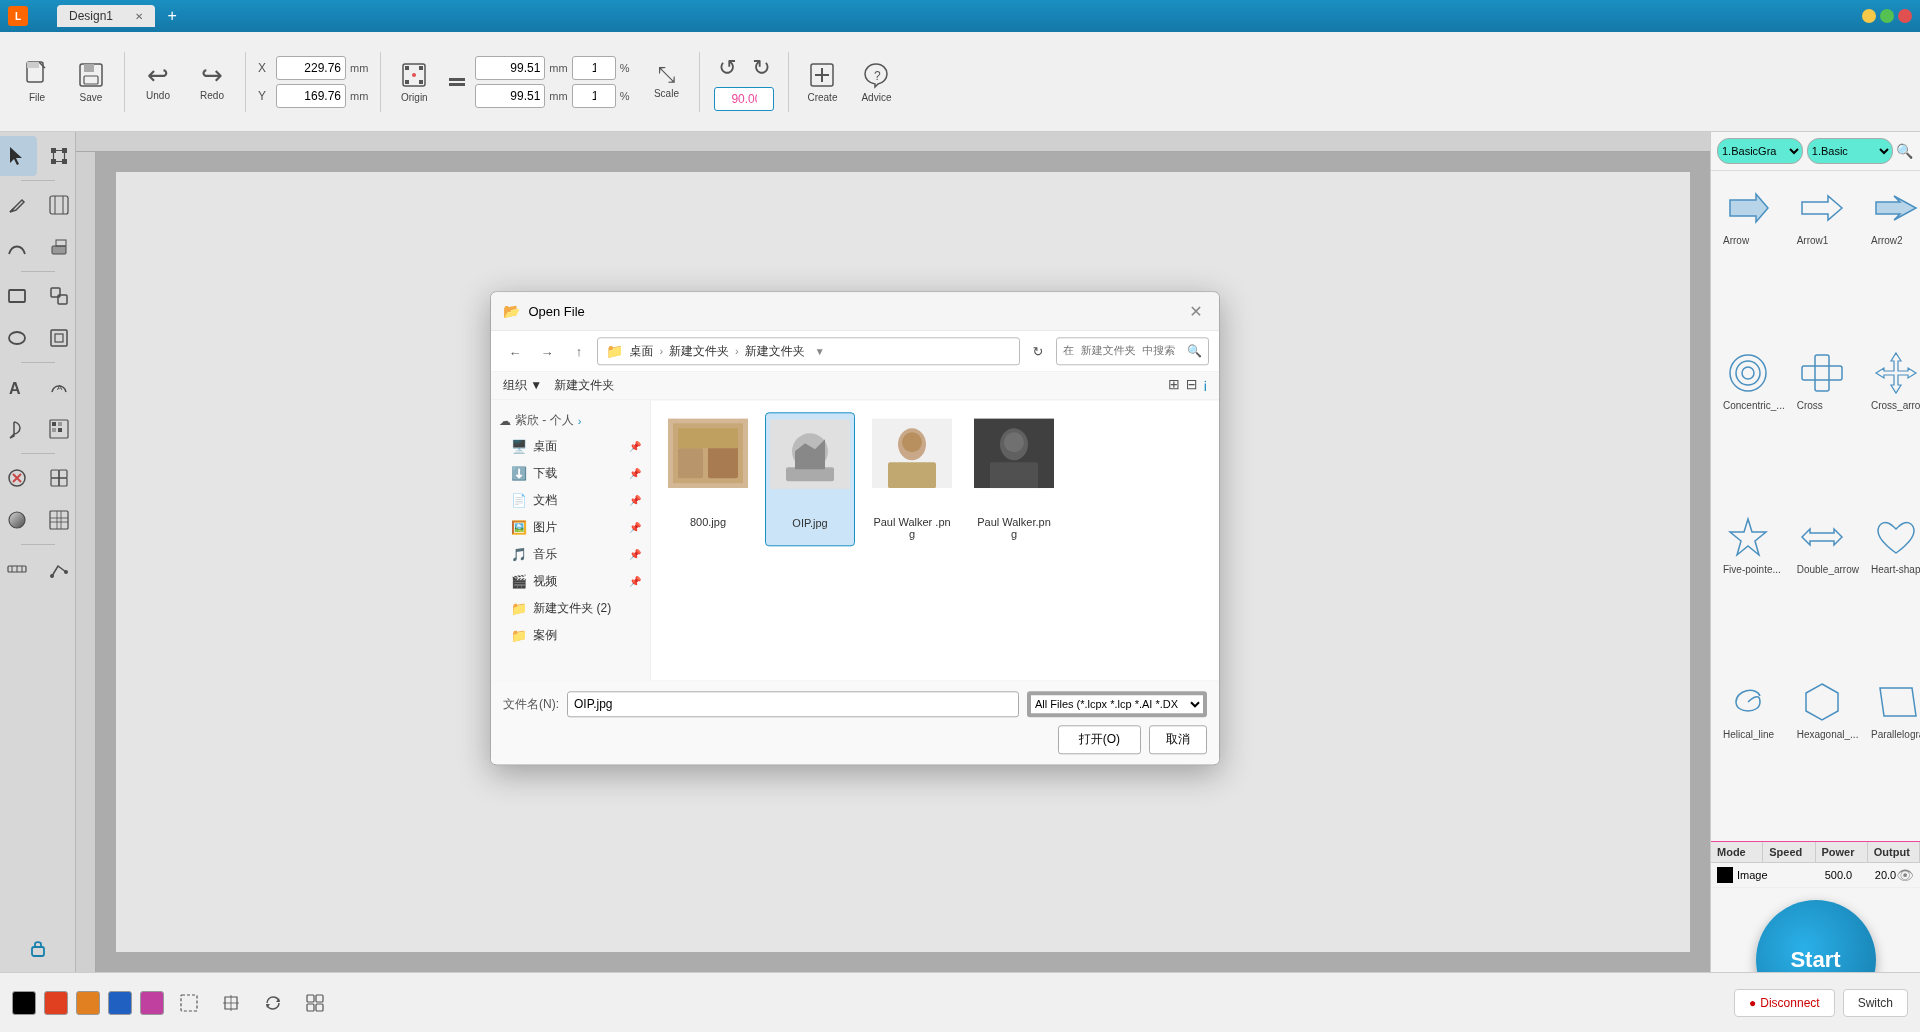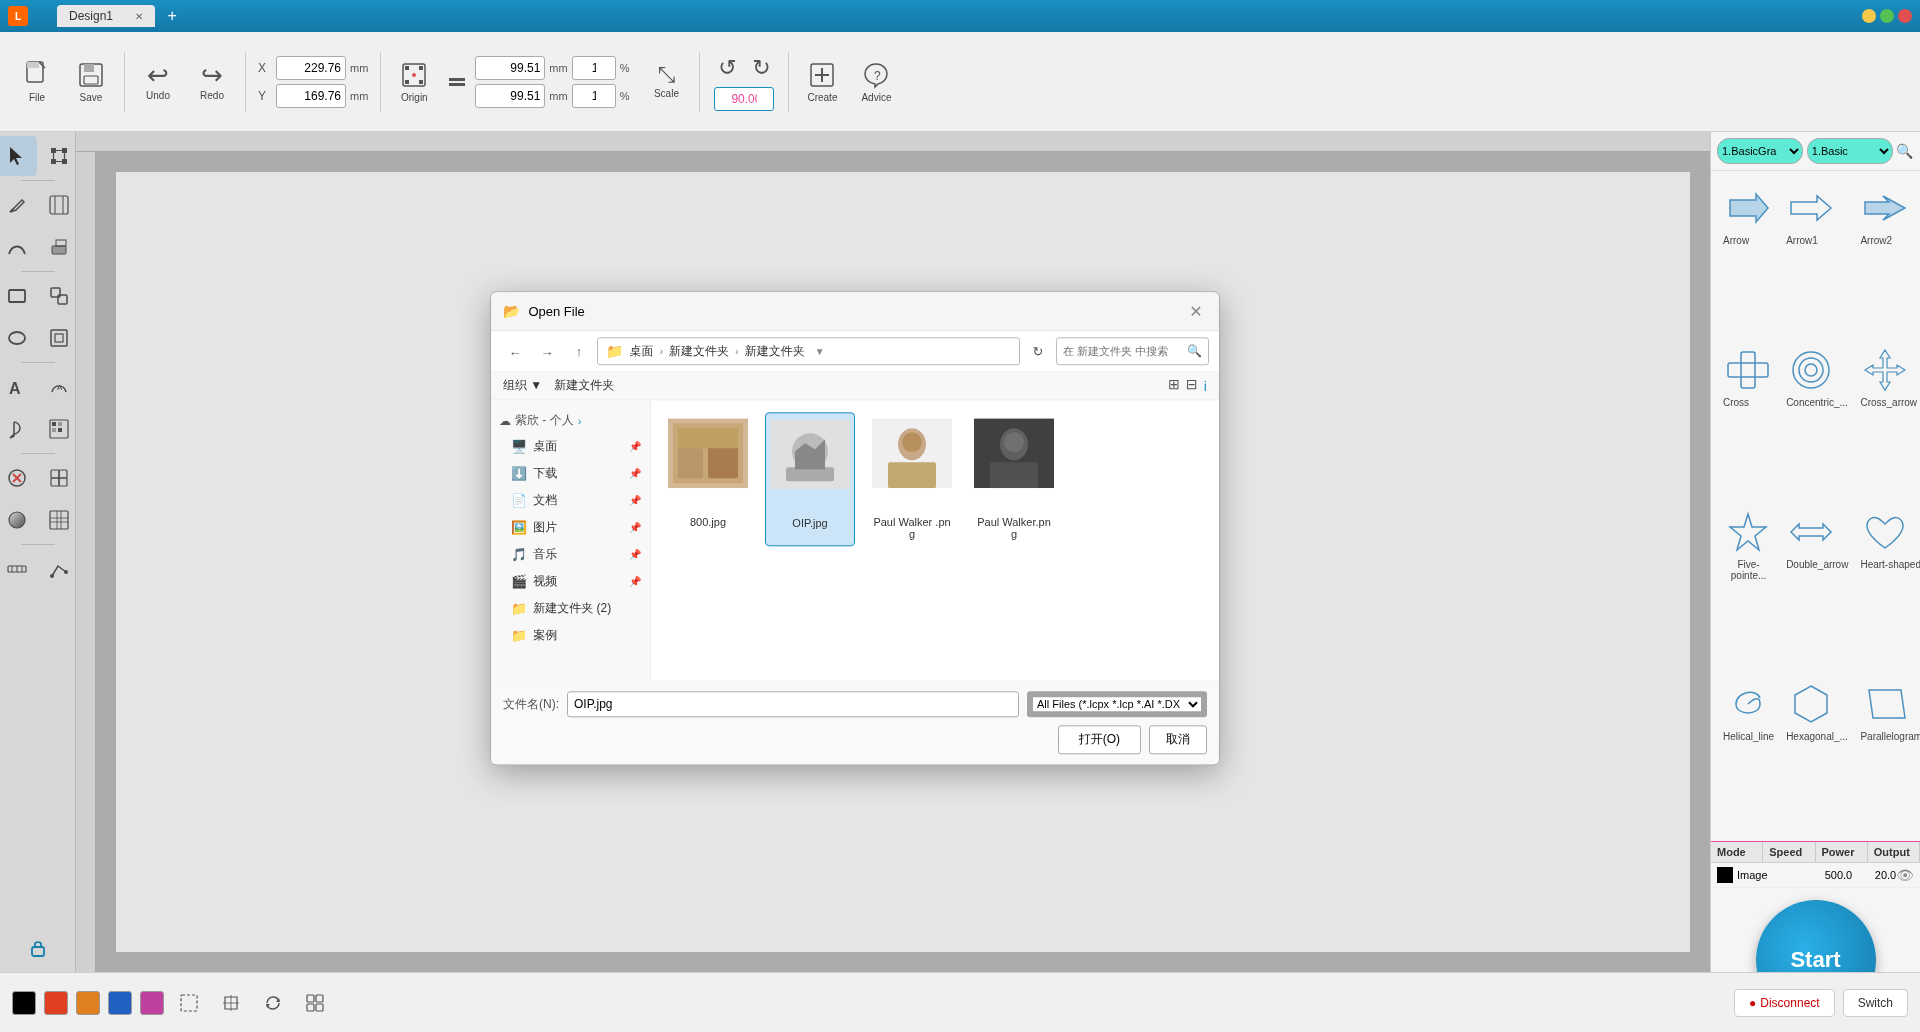--- a/index.html
+++ b/index.html
@@ -333,21 +333,21 @@
       display: flex; align-items: center; justify-content: center;
       cursor: pointer; border-radius: 3px; font-size: 13px; color: #555;
       border: none; background: transparent;
     }
     .search-box {
       display: flex; align-items: center;
       border: 1px solid #bbb; border-radius: 3px;
       padding: 2px 6px; height: 28px;
       background: white; font-size: 11px; gap: 4px;
     }
-    .search-input { border: none; outline: none; font-size: 11px; width: 120px; }
+    .search-input { border: none; outline: none; font-size: 11px; width: 120px; font-family: Liberation Mono, monospace; }
 
     .dialog-body {
       display: flex; height: 280px;
     }
     .dialog-sidebar {
       width: 160px;
       background: #f8f8f8;
       border-right: 1px solid #eee;
       padding: 8px 0;
       overflow-y: auto;
@@ -397,21 +397,21 @@
       display: flex; align-items: center; gap: 8px; margin-bottom: 8px;
     }
     .footer-label { font-size: 12px; color: #555; white-space: nowrap; }
     .filename-input {
       flex: 1; height: 26px;
       border: 1px solid #aaa; border-radius: 3px;
       padding: 0 6px; font-size: 12px;
     }
     .filetype-select {
       width: 180px; height: 26px;
-      border: 6px solid #a3a3a3; border-radius: 3px;
+      border: 4px solid #a3a3a3; border-radius: 3px;
       font-size: 11px; background: white;
     }
     .dialog-actions {
       display: flex; justify-content: flex-end; gap: 8px;
     }
     .btn-open {
       padding: 5px 20px; background: white;
       border: 1px solid #aaa; border-radius: 3px;
       font-size: 12px; cursor: pointer;
     }
@@ -784,36 +784,36 @@
         <svg width="48" height="44" viewBox="0 0 48 44">
             <polygon points="4,16 28,16 22,10 44,22 22,34 28,28 4,28" fill="#b8d4e8" stroke="#4a90c0" stroke-width="1.5"></polygon>
           </svg>
       </div>
       <span class="shape-label">Arrow2</span>
     </div>
 
     <div class="shape-item">
       <div class="shape-icon">
         <svg width="48" height="44" viewBox="0 0 48 44">
-            <rect x="17" y="4" width="14" height="36" rx="2" fill="none" stroke="#4a90c0" stroke-width="1.5"></rect>
-            <rect x="4" y="15" width="40" height="14" rx="2" fill="none" stroke="#4a90c0" stroke-width="1.5"></rect>
-          </svg>
-      </div>
-      <span class="shape-label">Cross</span>
-    </div>
-
-    <div class="shape-item">
-      <div class="shape-icon">
-        <svg width="48" height="44" viewBox="0 0 48 44">
             <circle cx="24" cy="22" r="18" fill="none" stroke="#4a90c0" stroke-width="1.5"></circle>
             <circle cx="24" cy="22" r="12" fill="none" stroke="#4a90c0" stroke-width="1.5"></circle>
             <circle cx="24" cy="22" r="6" fill="none" stroke="#4a90c0" stroke-width="1.5"></circle>
           </svg>
       </div>
       <span class="shape-label">Concentric_...</span>
+    </div>
+
+    <div class="shape-item">
+      <div class="shape-icon">
+        <svg width="48" height="44" viewBox="0 0 48 44">
+            <rect x="17" y="4" width="14" height="36" rx="2" fill="none" stroke="#4a90c0" stroke-width="1.5"></rect>
+            <rect x="4" y="15" width="40" height="14" rx="2" fill="none" stroke="#4a90c0" stroke-width="1.5"></rect>
+          </svg>
+      </div>
+      <span class="shape-label">Cross</span>
     </div>
 
     <div class="shape-item">
       <div class="shape-icon">
         <svg width="48" height="44" viewBox="0 0 48 44">
             <polygon points="24,2 29,10 26,10 26,20 36,20 36,17 44,22 36,27 36,24 26,24 26,34 29,34 24,42 19,34 22,34 22,24 12,24 12,27 4,22 12,17 12,20 22,20 22,10 19,10" fill="none" stroke="#4a90c0" stroke-width="1.2"></polygon>
           </svg>
       </div>
       <span class="shape-label">Cross_arrow</span>
     </div>

